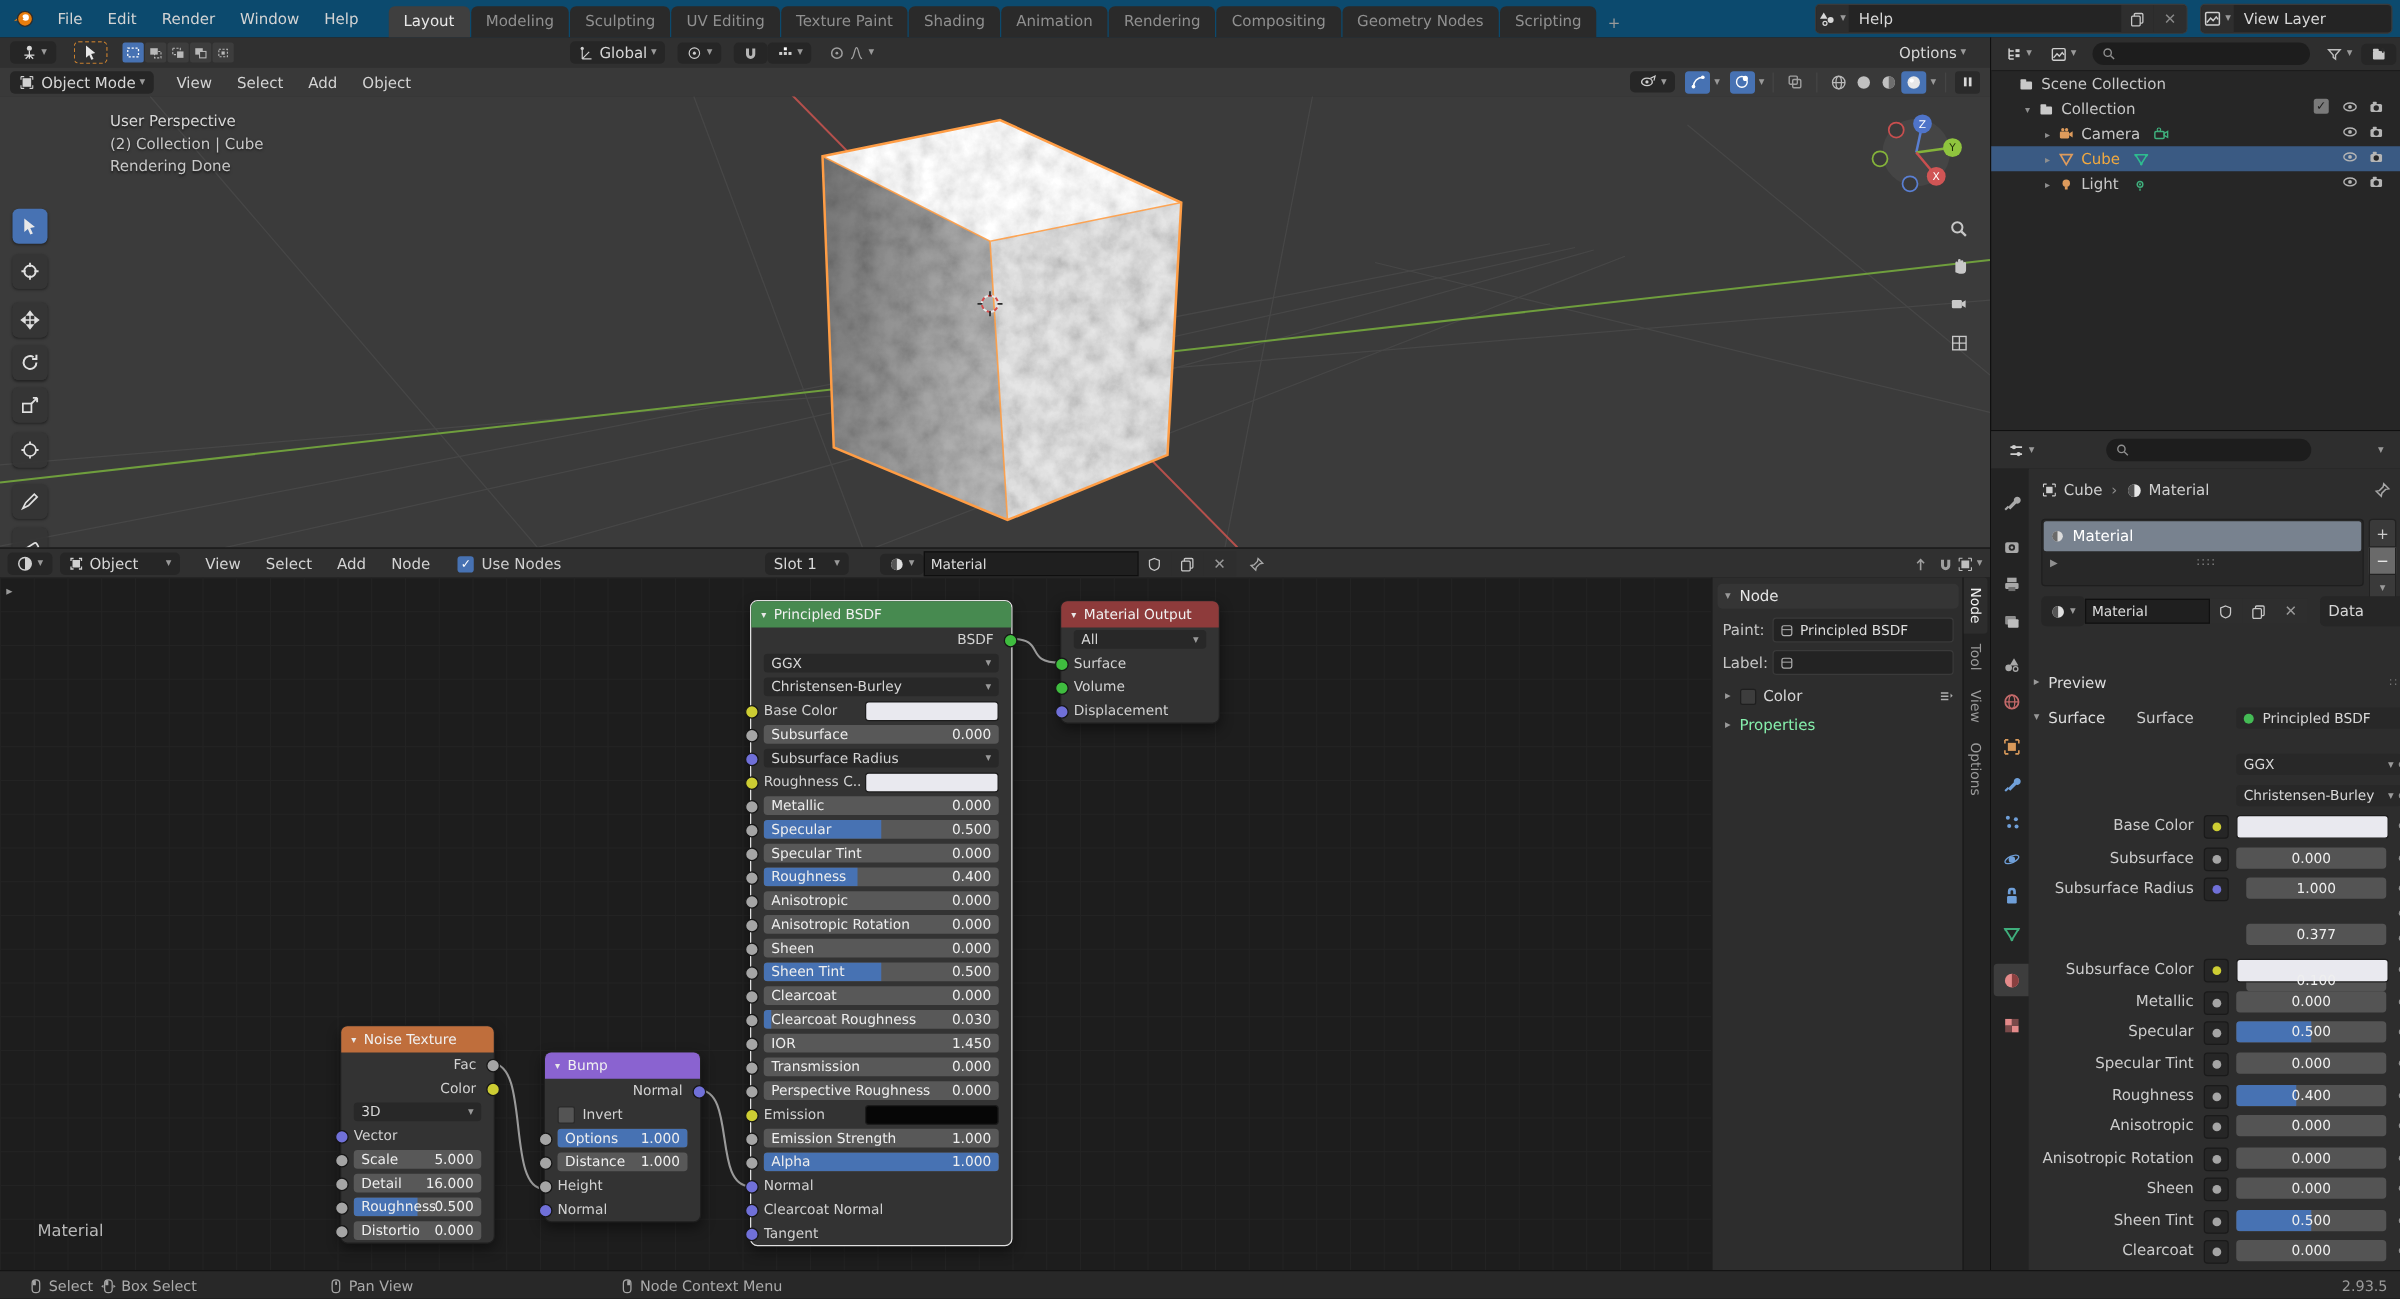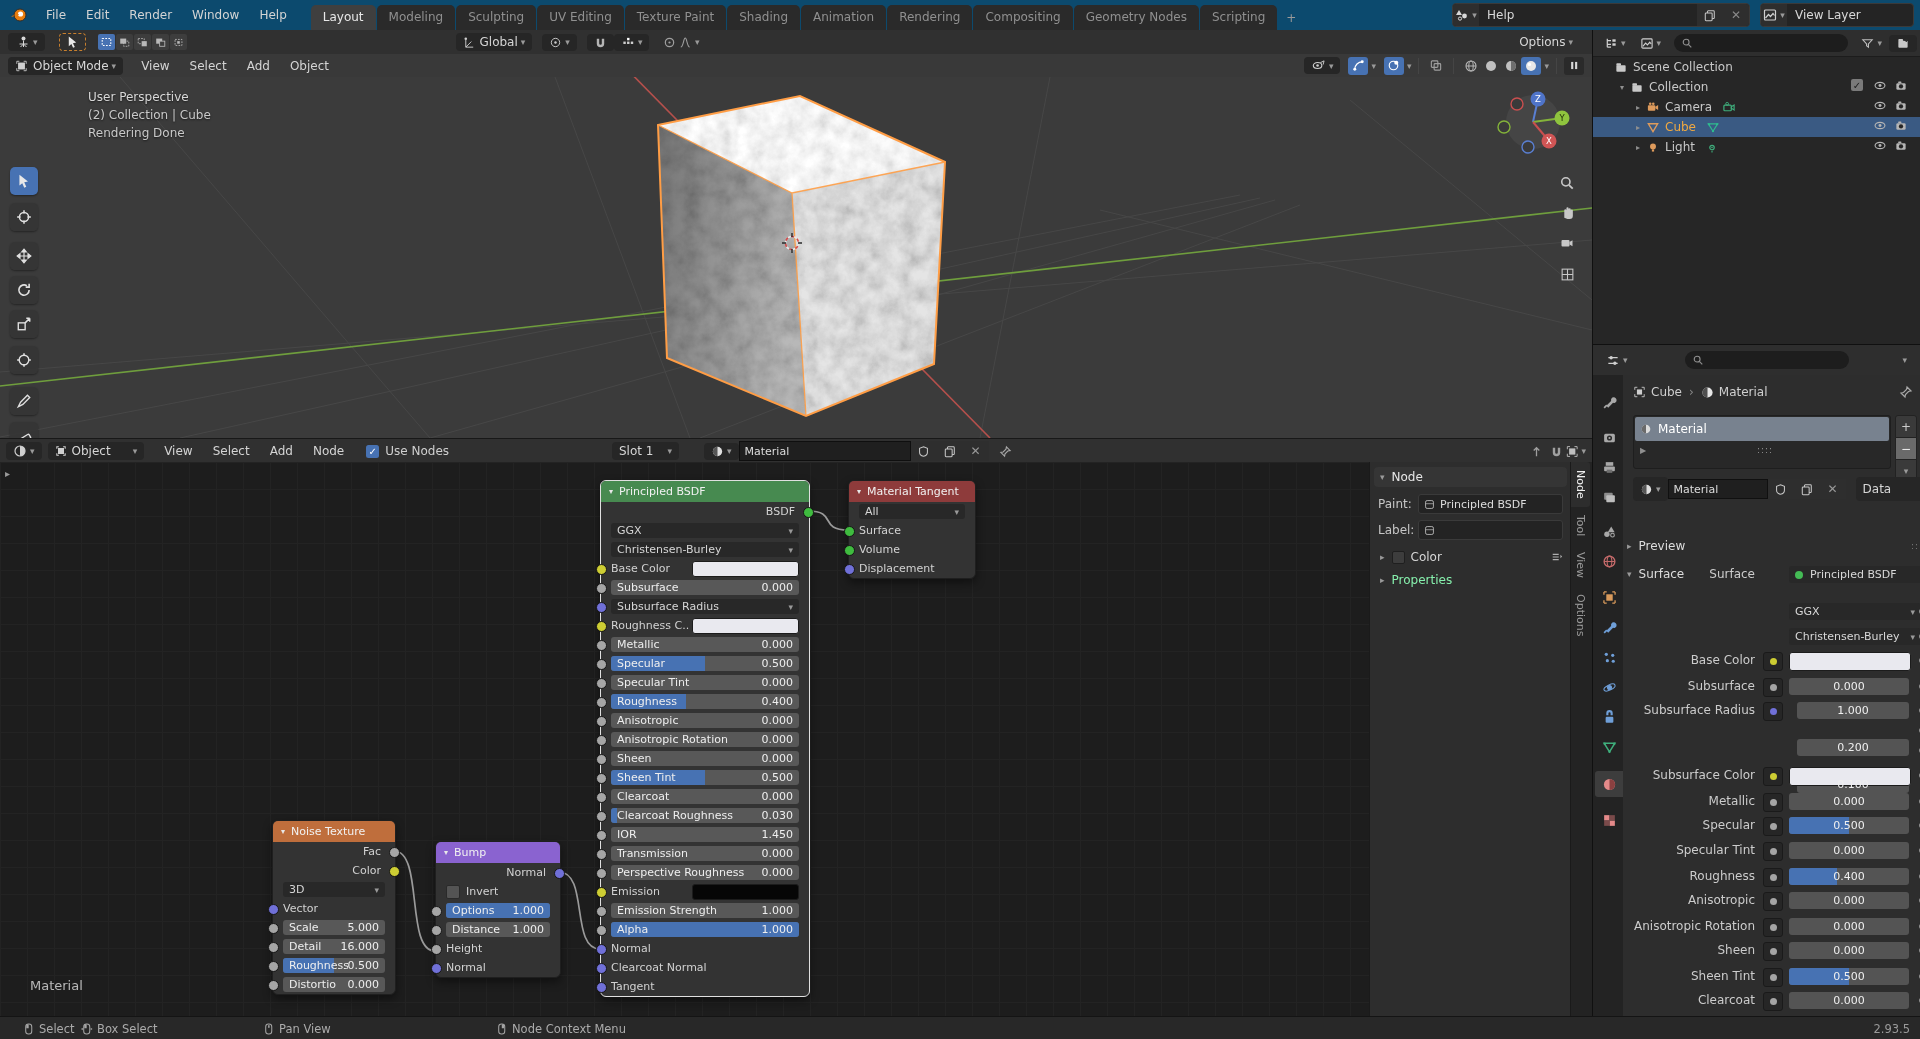--- a/index.html
+++ b/index.html
@@ -854,21 +854,21 @@
           <span class="sock in" style="background: rgb(112, 112, 216);"></span>
         </div>
         <div class="nrow">
           <span class="lab">Tangent</span>
           <span class="sock in" style="background: rgb(112, 112, 216);"></span>
         </div>
       </div>
       <div class="node" style="left: 848px; top: 18px; width: 126px;">
         <div class="node-header" style="background: rgb(142, 59, 59);">
           <span class="tri">▾</span>
-          <span>Material Tangent</span>
+          <span>Material Output</span>
         </div>
         <div class="nrow">
           <div class="ndd">
             <span class="dlab">All</span>
             <span class="caret">▾</span>
           </div>
         </div>
         <div class="nrow">
           <span class="lab">Surface</span>
           <span class="sock in" style="background: rgb(63, 188, 63);"></span>
@@ -1358,21 +1358,21 @@
           <div class="abs" style="left: 0px; top: 327px; height: 17px; width: 298px;">
             <div class="prow-label" style="left: 0px; top: 1px;">Subsurface Radius</div>
             <div class="sockbtn" style="left: 140px; top: 0px;">
               <div class="sockdot" style="background: rgb(112, 112, 216);"></div>
             </div>
             <div class="pfield pslider" style="top: 0px; left: 174px; width: 112px;">
               <span>1.000</span>
             </div>
             <div class="kdot" style="top: 6px;"></div>
             <div class="pfield pslider" style="top: 20px; left: 174px; width: 112px;">
-              <span>0.200</span>
+              <span>0.377</span>
             </div>
             <div class="kdot" style="top: 26px;"></div>
             <div class="pfield pslider" style="top: 40px; left: 174px; width: 112px;">
               <span>0.100</span>
             </div>
             <div class="kdot" style="top: 46px;"></div>
           </div>
           <div class="abs" style="left: 0px; top: 392px; height: 17px; width: 298px;">
             <div class="prow-label" style="left: 0px; top: 1px;">Subsurface Color</div>
             <div class="sockbtn" style="left: 140px; top: 0px;">

